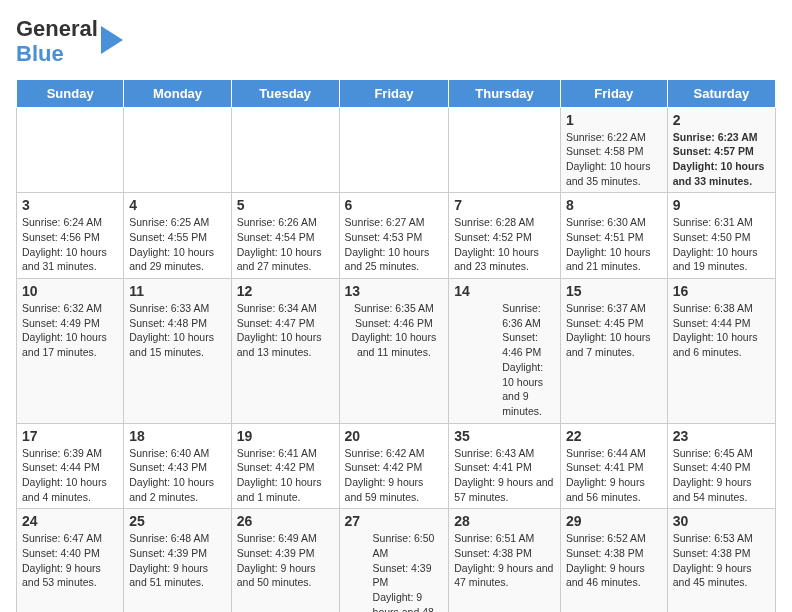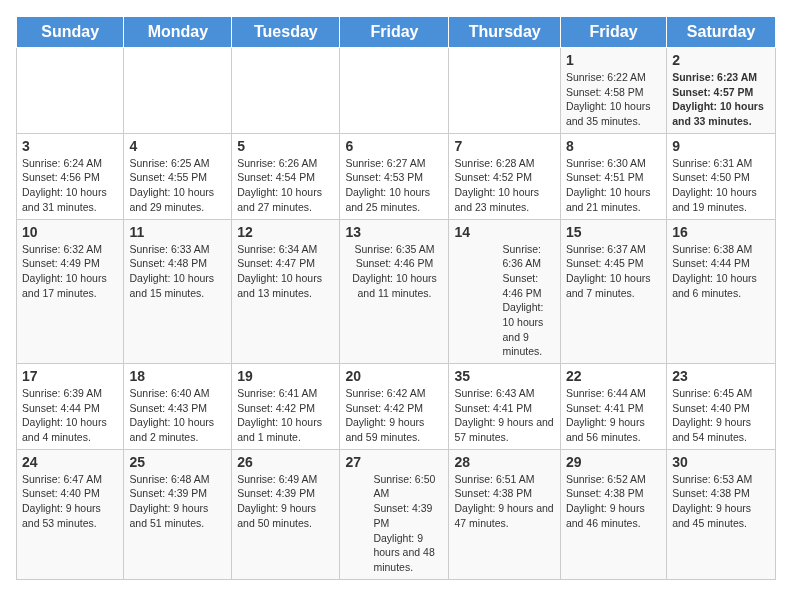--- a/index.html
+++ b/index.html
@@ -4,31 +4,50 @@
   <style>
     * { box-sizing: border-box; margin: 0; padding: 0; }
     body { font-family: Arial, sans-serif; background: #fff; width: 792px; min-height: 612px; }
     .container { width: 792px; padding: 16px; }
     .header { display: flex; justify-content: space-between; align-items: flex-start; margin-bottom: 12px; }
     .logo { display: flex; align-items: center; }
     .title-block { text-align: right; }
     .month-title { font-size: 36px; color: #333; font-weight: normal; }
     .location { font-size: 16px; color: #555; }
     table { width: 100%; border-collapse: collapse; }
-    thead tr th { background-color: #4a90d9; color: #fff; padding: 6px 4px; font-size: 16px; font-weight: bold; border: 1px solid #fff; }
+    thead tr th { background-color: #4a90d9; color: #fff; padding: 6px 4px; font-size: 13px; font-weight: bold; border: 1px solid #fff; }
     tbody tr td { border: 1px solid #ccc; vertical-align: top; padding: 4px 5px; font-size: 11px; color: #333; width: 113px; min-height: 80px; background: #fff; }
     tbody tr:nth-child(odd) td { background: #f9f9f9; }
     .day-num { font-size: 14px; font-weight: bold; display: block; margin-bottom: 2px; }
     .day-info { font-size: 10.5px; line-height: 1.4; color: #333; }
     .empty { background: #fff !important; }
   </style>
 </head>
 <body>
 
 <div class="container">
+  <div class="header">
+    <div class="logo">
+      <div style="display:flex;align-items:center;">
+        <div style="line-height:1.15;">
+          <div style="font-size:22px;font-weight:bold;color:#333;">General</div>
+          <div style="font-size:22px;font-weight:bold;color:#4a90d9;">Blue</div>
+        </div>
+        <div style="margin-left:3px;margin-top:2px;">
+          <svg width="22" height="28" viewBox="0 0 22 28">
+            <polygon points="0,0 22,14 0,28" fill="#4a90d9"></polygon>
+          </svg>
+        </div>
+      </div>
+    </div>
+    <div class="title-block">
+      <div class="month-title"></div>
+      <div class="location"></div>
+    </div>
+  </div>
 
   <table>
     <thead>
       <tr>
       <th>Sunday</th>
           <th>Monday</th>
           <th>Tuesday</th>
           <th>Friday</th>
           <th>Thursday</th>
           <th>Friday</th>

